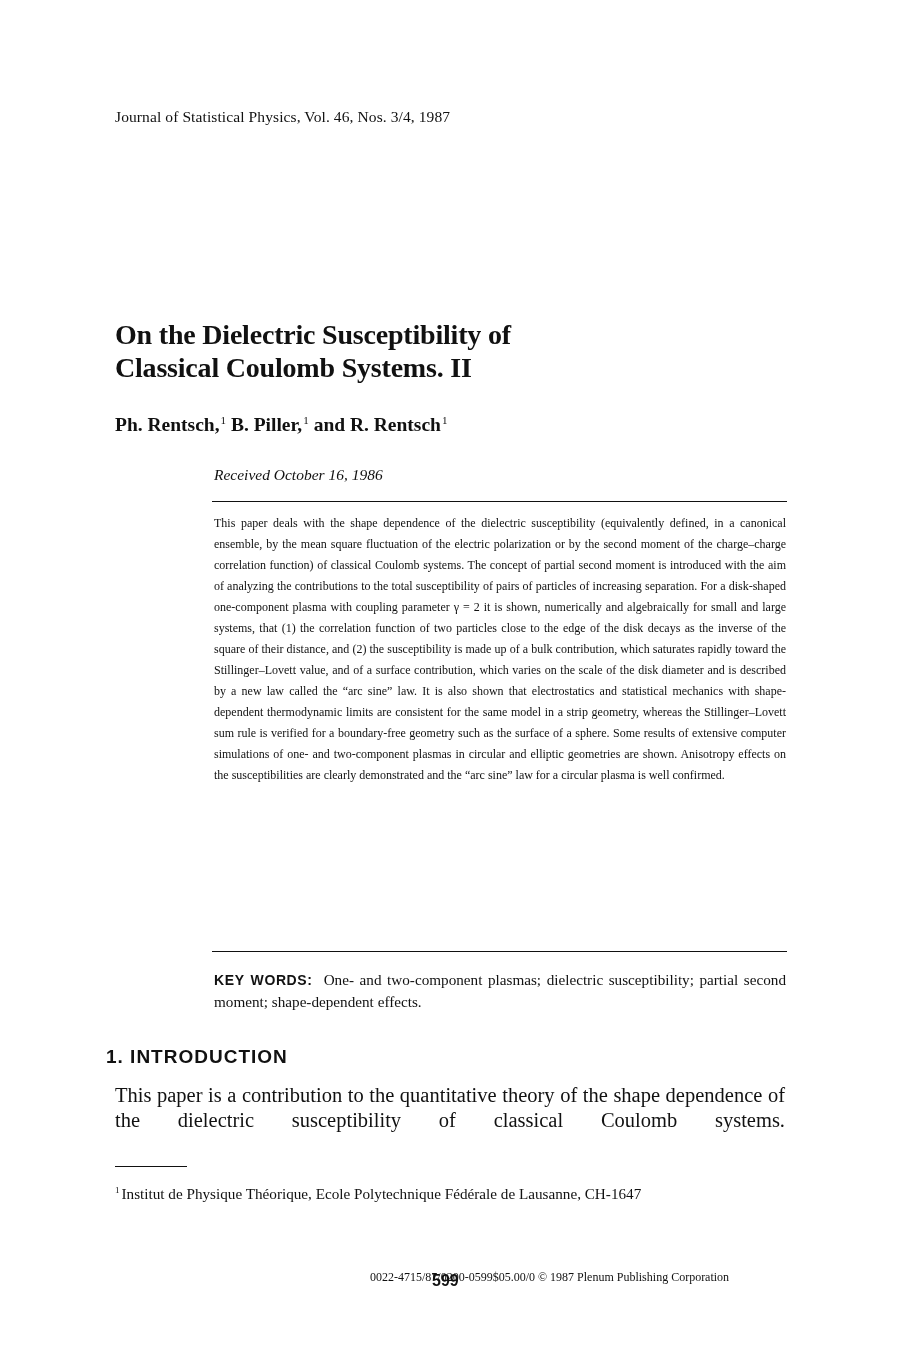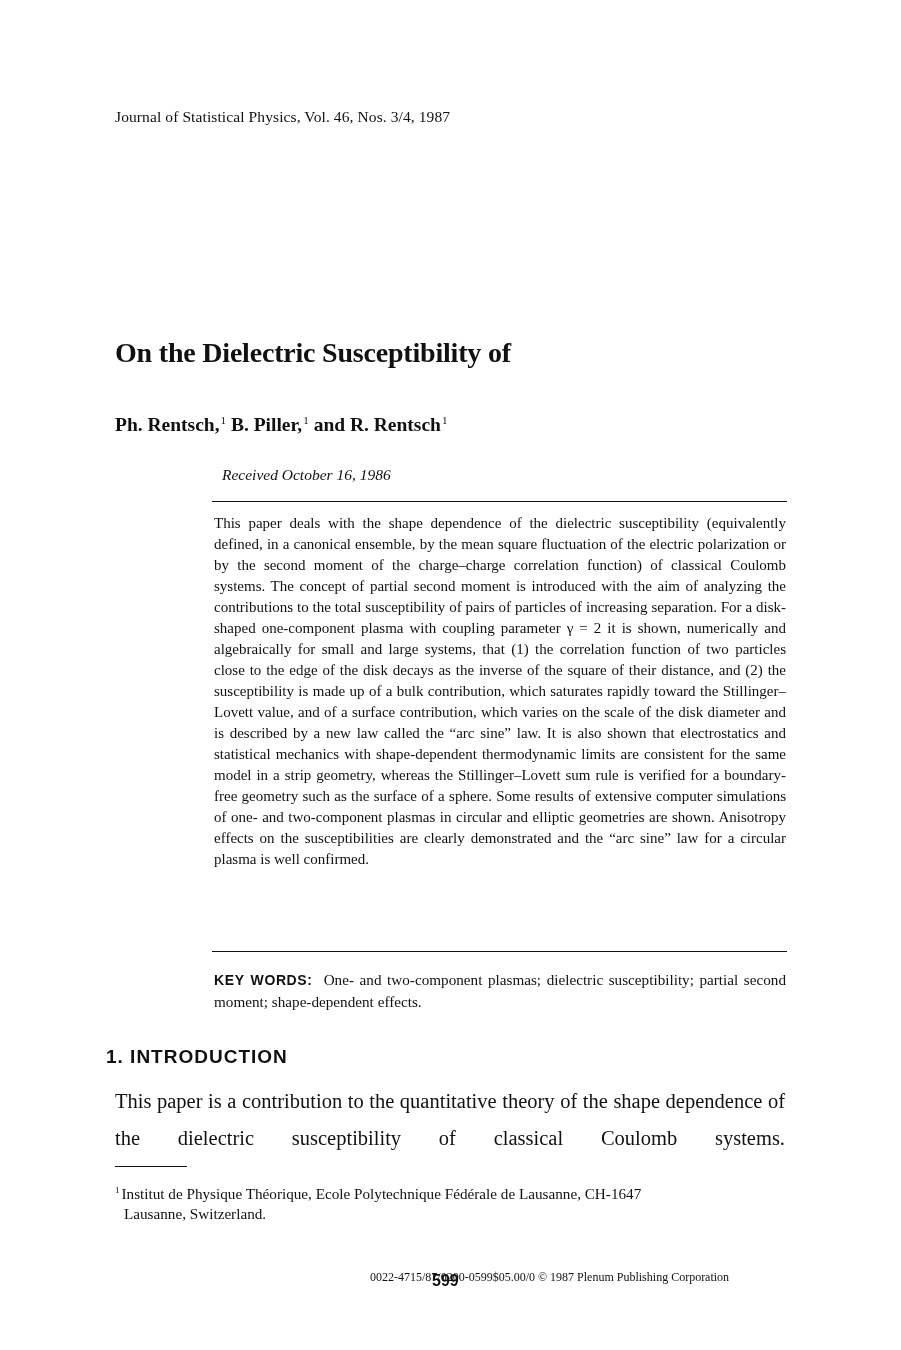--- a/index.html
+++ b/index.html
@@ -5,50 +5,50 @@
     html, body { margin: 0; padding: 0; background: #ffffff; }
     body {
       width: 901px; height: 1350px; position: relative; overflow: hidden;
       color: #111; font-family: "Liberation Serif", serif;
     }
     .abs { position: absolute; }
     .journal {
       left: 115px; top: 108px; font-size: 15.5px; letter-spacing: 0.1px;
     }
     .title {
-      left: 115px; top: 336px; font-weight: bold; font-size: 28px; line-height: 33px;
+      left: 115px; top: 318px; font-weight: bold; font-size: 28px; line-height: 33px;
       letter-spacing: -0.2px;
     }
     .authors {
       left: 115px; top: 414px; font-weight: bold; font-size: 19.5px;
     }
     .authors sup { font-size: 11px; font-weight: normal; vertical-align: 7px; margin-left: 1px; }
     .received {
-      left: 222px; top: 466px; font-style: italic; font-size: 15.5px;
+      left: 214px; top: 466px; font-style: italic; font-size: 15.5px;
     }
     .rule {
       position: absolute; left: 212px; width: 575px; height: 0; border-top: 1.6px solid #111;
     }
     .abstract {
-      left: 214px; top: 513px; width: 572px; font-size: 15px; line-height: 21px;
+      left: 214px; top: 513px; width: 572px; font-size: 12px; line-height: 21px;
       text-align: justify;
     }
     .keywords {
       left: 214px; top: 969px; width: 572px; font-size: 15.2px; line-height: 21px;
       text-align: justify;
     }
     .kw-label {
       font-family: "Liberation Sans", sans-serif; font-weight: bold; font-size: 14px; letter-spacing: 0.6px;
     }
     .section-heading {
       left: 106px; top: 1046px; font-family: "Liberation Sans", sans-serif; font-weight: bold;
       font-size: 19px; letter-spacing: 1px;
     }
     .intro {
-      left: 115px; top: 1083px; width: 670px; font-size: 20.5px; line-height: 37px;
+      left: 115px; top: 1083px; width: 670px; font-size: 20.5px; line-height: 25px;
       text-align: justify; text-align-last: justify;
     }
     .fn-rule {
       left: 115px; top: 1166px; width: 72px; height: 0; border-top: 1.6px solid #111;
     }
     .footnote {
       left: 115px; top: 1180px; width: 670px; font-size: 15.2px; line-height: 20px;
       text-align: justify;
     }
     .footnote sup { font-size: 9px; vertical-align: 6px; margin-right: 2px; }
@@ -60,20 +60,21 @@
       left: 370px; top: 1270px; font-size: 12px; letter-spacing: 0px;
     }
   </style>
 </head>
 <body>
 
 <div class="abs journal">Journal of Statistical Physics, Vol. 46, Nos. 3/4, 1987</div>
 
 <div class="abs title">
   <div>On the Dielectric Susceptibility of</div>
+  <div>Classical Coulomb Systems. II</div>
 </div>
 
 <div class="abs authors">
   <span>Ph. Rentsch,</span><sup>1</sup>
   <span>B. Piller,</span><sup>1</sup>
   <span>and R. Rentsch</span><sup>1</sup>
 </div>
 
 <div class="abs received">Received October 16, 1986</div>
 
@@ -89,18 +90,17 @@
 </div>
 
 <div class="abs section-heading">1. INTRODUCTION</div>
 
 <div class="abs intro">This paper is a contribution to the quantitative theory of the shape dependence of the dielectric susceptibility of classical Coulomb systems.</div>
 
 <div class="abs fn-rule"></div>
 
 <div class="abs footnote">
   <sup>1</sup><span>Institut de Physique Théorique, Ecole Polytechnique Fédérale de Lausanne, CH-1647</span>
-  <span class="line2">Lausanne, Switzerland.</span>
 </div>
 
 <div class="abs page-num">599</div>
 
 <div class="abs copyright">0022-4715/87/0200-0599$05.00/0 © 1987 Plenum Publishing Corporation</div>
 
 </body></html>

